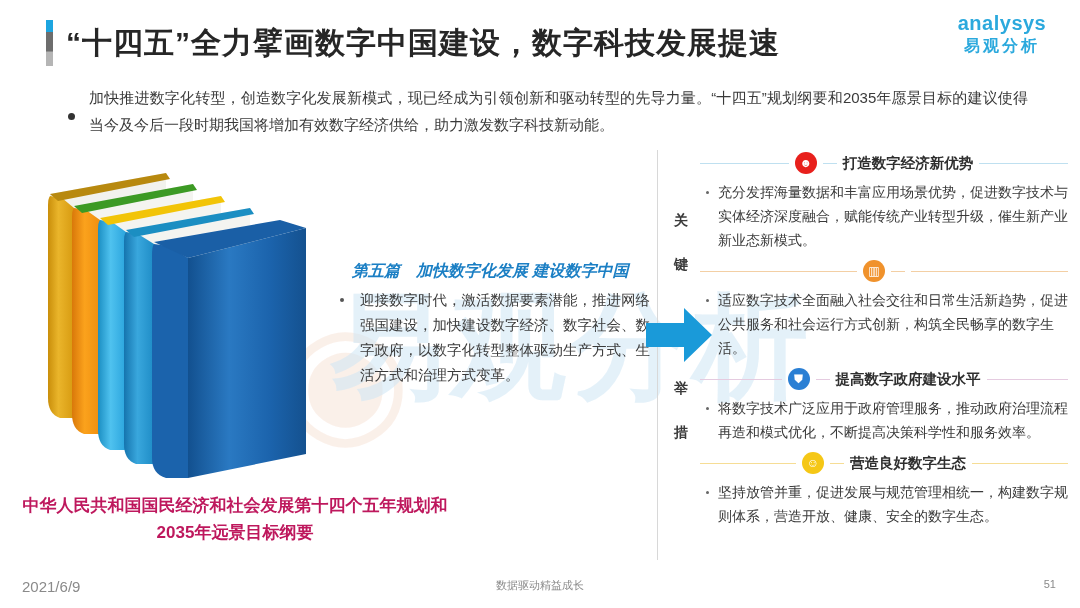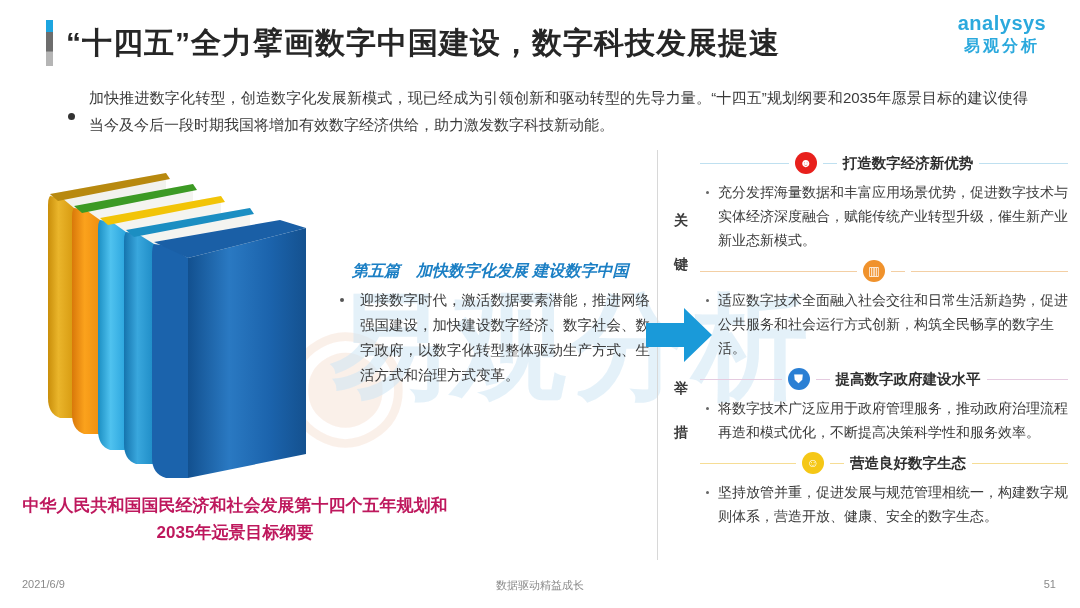--- a/index.html
+++ b/index.html
@@ -91,21 +91,21 @@
     flex:0 0 auto;width:22px;height:22px;border-radius:50%;
     display:flex;align-items:center;justify-content:center;
     color:#fff;font-size:12px;line-height:1;
   }
   .sec-title{flex:0 0 auto;font-size:14.5px;font-weight:700;color:#2f2f2f;white-space:nowrap;}
   .sec-body{display:flex;gap:9px;padding:2px 0 0 6px;}
   .sec-dot{flex:0 0 auto;width:3px;height:3px;border-radius:50%;background:#666;margin-top:11px;}
   .sec-text{font-size:14px;line-height:24px;color:#3a3a3a;}
 
   
-  .footer-date{position:absolute;left:22px;top:578px;font-size:11px;color:#8a8a8a;}
+  .footer-date{position:absolute;left:22px;top:578px;font-size:15px;color:#8a8a8a;}
   .footer-center{position:absolute;left:0;right:0;top:578px;text-align:center;font-size:11px;color:#8a8a8a;}
   .footer-page{position:absolute;right:24px;top:578px;font-size:11px;color:#8a8a8a;}
 </style>
 </head>
 <body>
 
 <div class="slide">
 
   <div class="watermark2">◉</div>
   <div class="watermark">易观分析</div>

